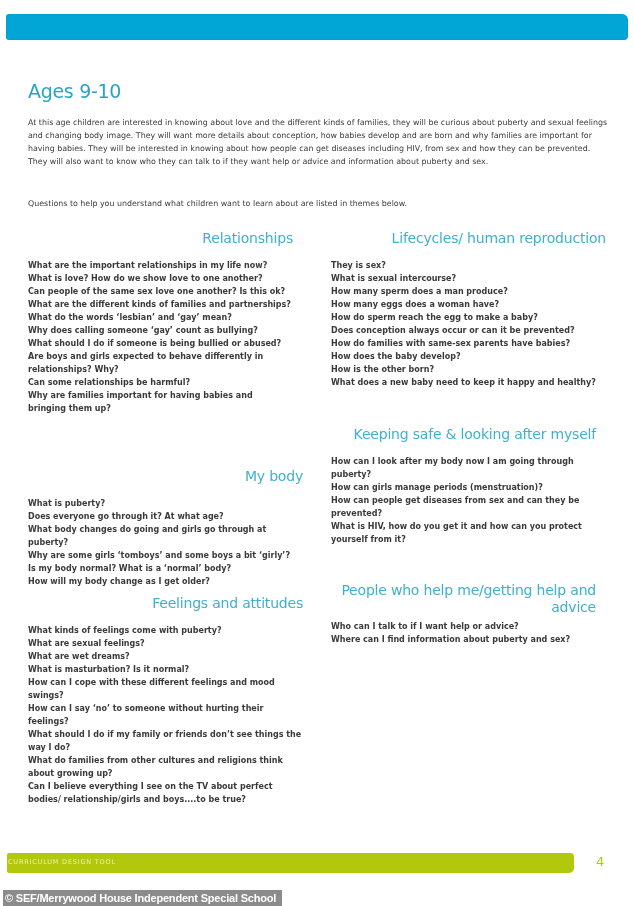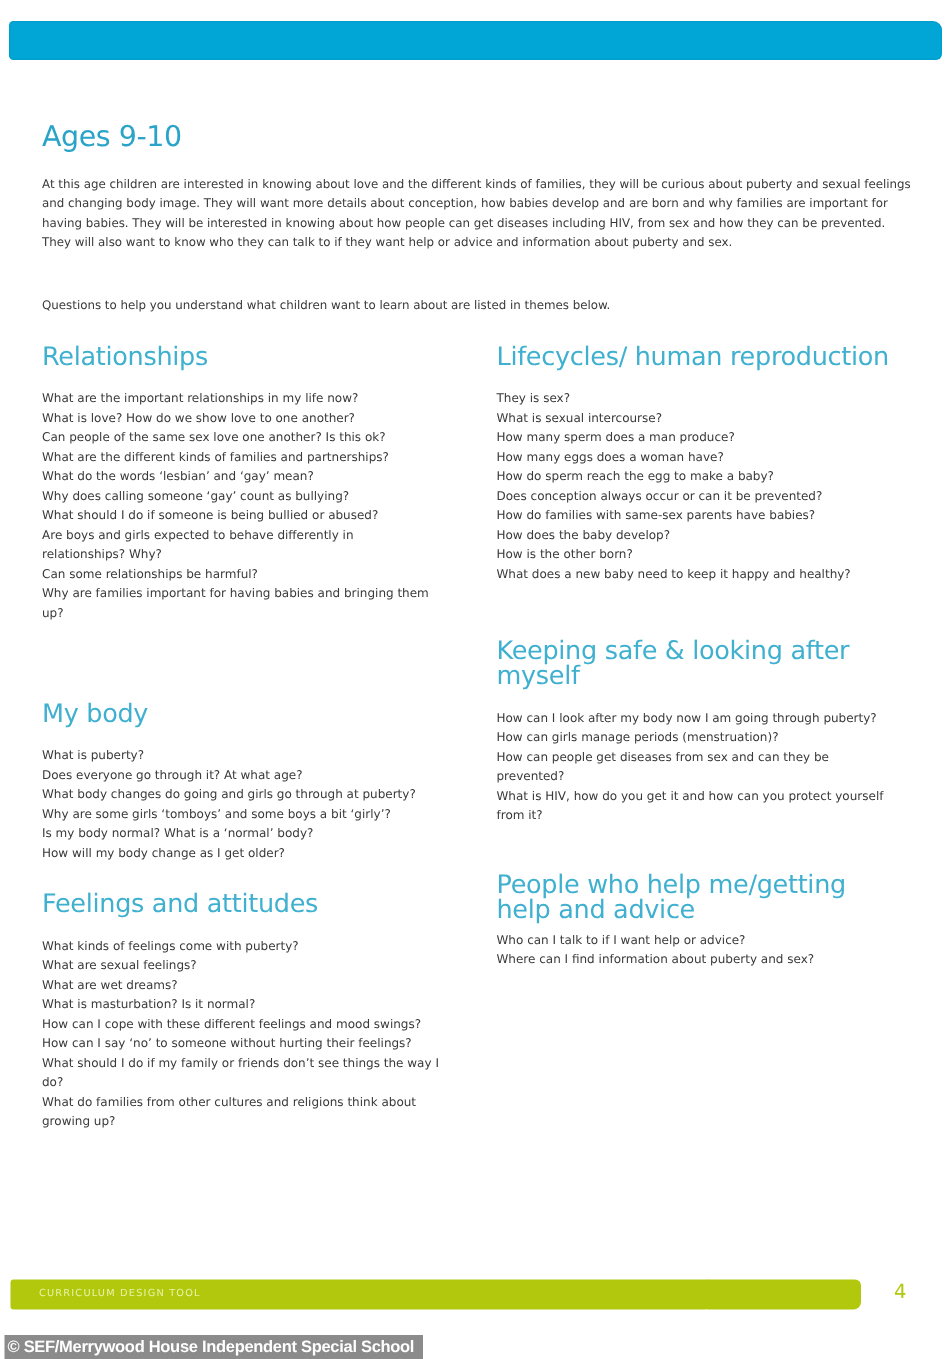--- a/index.html
+++ b/index.html
@@ -55,56 +55,58 @@
       line-height: 13px;
       color: #3a3a3a;
       margin: 0;
     }
     .section {
       position: absolute;
       width: 280px;
     }
     .section h2 {
       margin: 0 0 12px 0;
-      font-size: 17px;
+      font-size: 14px;
       font-weight: normal;
       color: #3fb0cf;
       line-height: 17px;
       letter-spacing: -0.2px;
+      text-align: right;
     }
     .section ul {
       list-style: none;
       margin: 0;
       padding: 0;
     }
     .section li {
       font-size: 8px;
       line-height: 13px;
       color: #3a3a3a;
+      font-weight: bold;
     }
     #sec-relationships { left: 28px; top: 230px; width: 265px; }
     #sec-lifecycles { left: 331px; top: 230px; width: 275px; }
     #sec-mybody { left: 28px; top: 468px; width: 275px; }
     #sec-keepingsafe { left: 331px; top: 426px; width: 265px; }
     #sec-feelings { left: 28px; top: 595px; width: 275px; }
     #sec-people { left: 331px; top: 582px; width: 265px; }
     #sec-people h2 { margin-bottom: 4px; }
 
     .bottom-bar {
       position: absolute;
       left: 7px;
       top: 853px;
       width: 467px;
       height: 20px;
       background: #b2c80c;
       border-radius: 2px 3px 4px 2px;
     }
     .bottom-bar-label {
       position: absolute;
-      left: 26px;
+      left: 8px;
       top: 858px;
       font-size: 6.5px;
       letter-spacing: 0.8px;
       color: #e9f2a8;
       font-family: "DejaVu Sans", sans-serif;
       text-align: center;
     }
     .bottom-bar-ext {
       position: absolute;
       left: 470px;
@@ -203,20 +205,21 @@
   <h2>Feelings and attitudes</h2>
   <ul>
       <li>What kinds of feelings come with puberty?</li>
       <li>What are sexual feelings?</li>
       <li>What are wet dreams?</li>
       <li>What is masturbation? Is it normal?</li>
       <li>How can I cope with these different feelings and mood swings?</li>
       <li>How can I say ‘no’ to someone without hurting their feelings?</li>
       <li>What should I do if my family or friends don’t see things the way I do?</li>
       <li>What do families from other cultures and religions think about growing up?</li>
+      <li>Can I believe everything I see on the TV about perfect bodies/ relationship/girls and boys....to be true?</li>
     </ul>
 </div>
 
 <div class="section" id="sec-people">
   <h2>People who help me/getting help and advice</h2>
   <ul>
       <li>Who can I talk to if I want help or advice?</li>
       <li>Where can I find information about puberty and sex?</li>
     </ul>
 </div>

